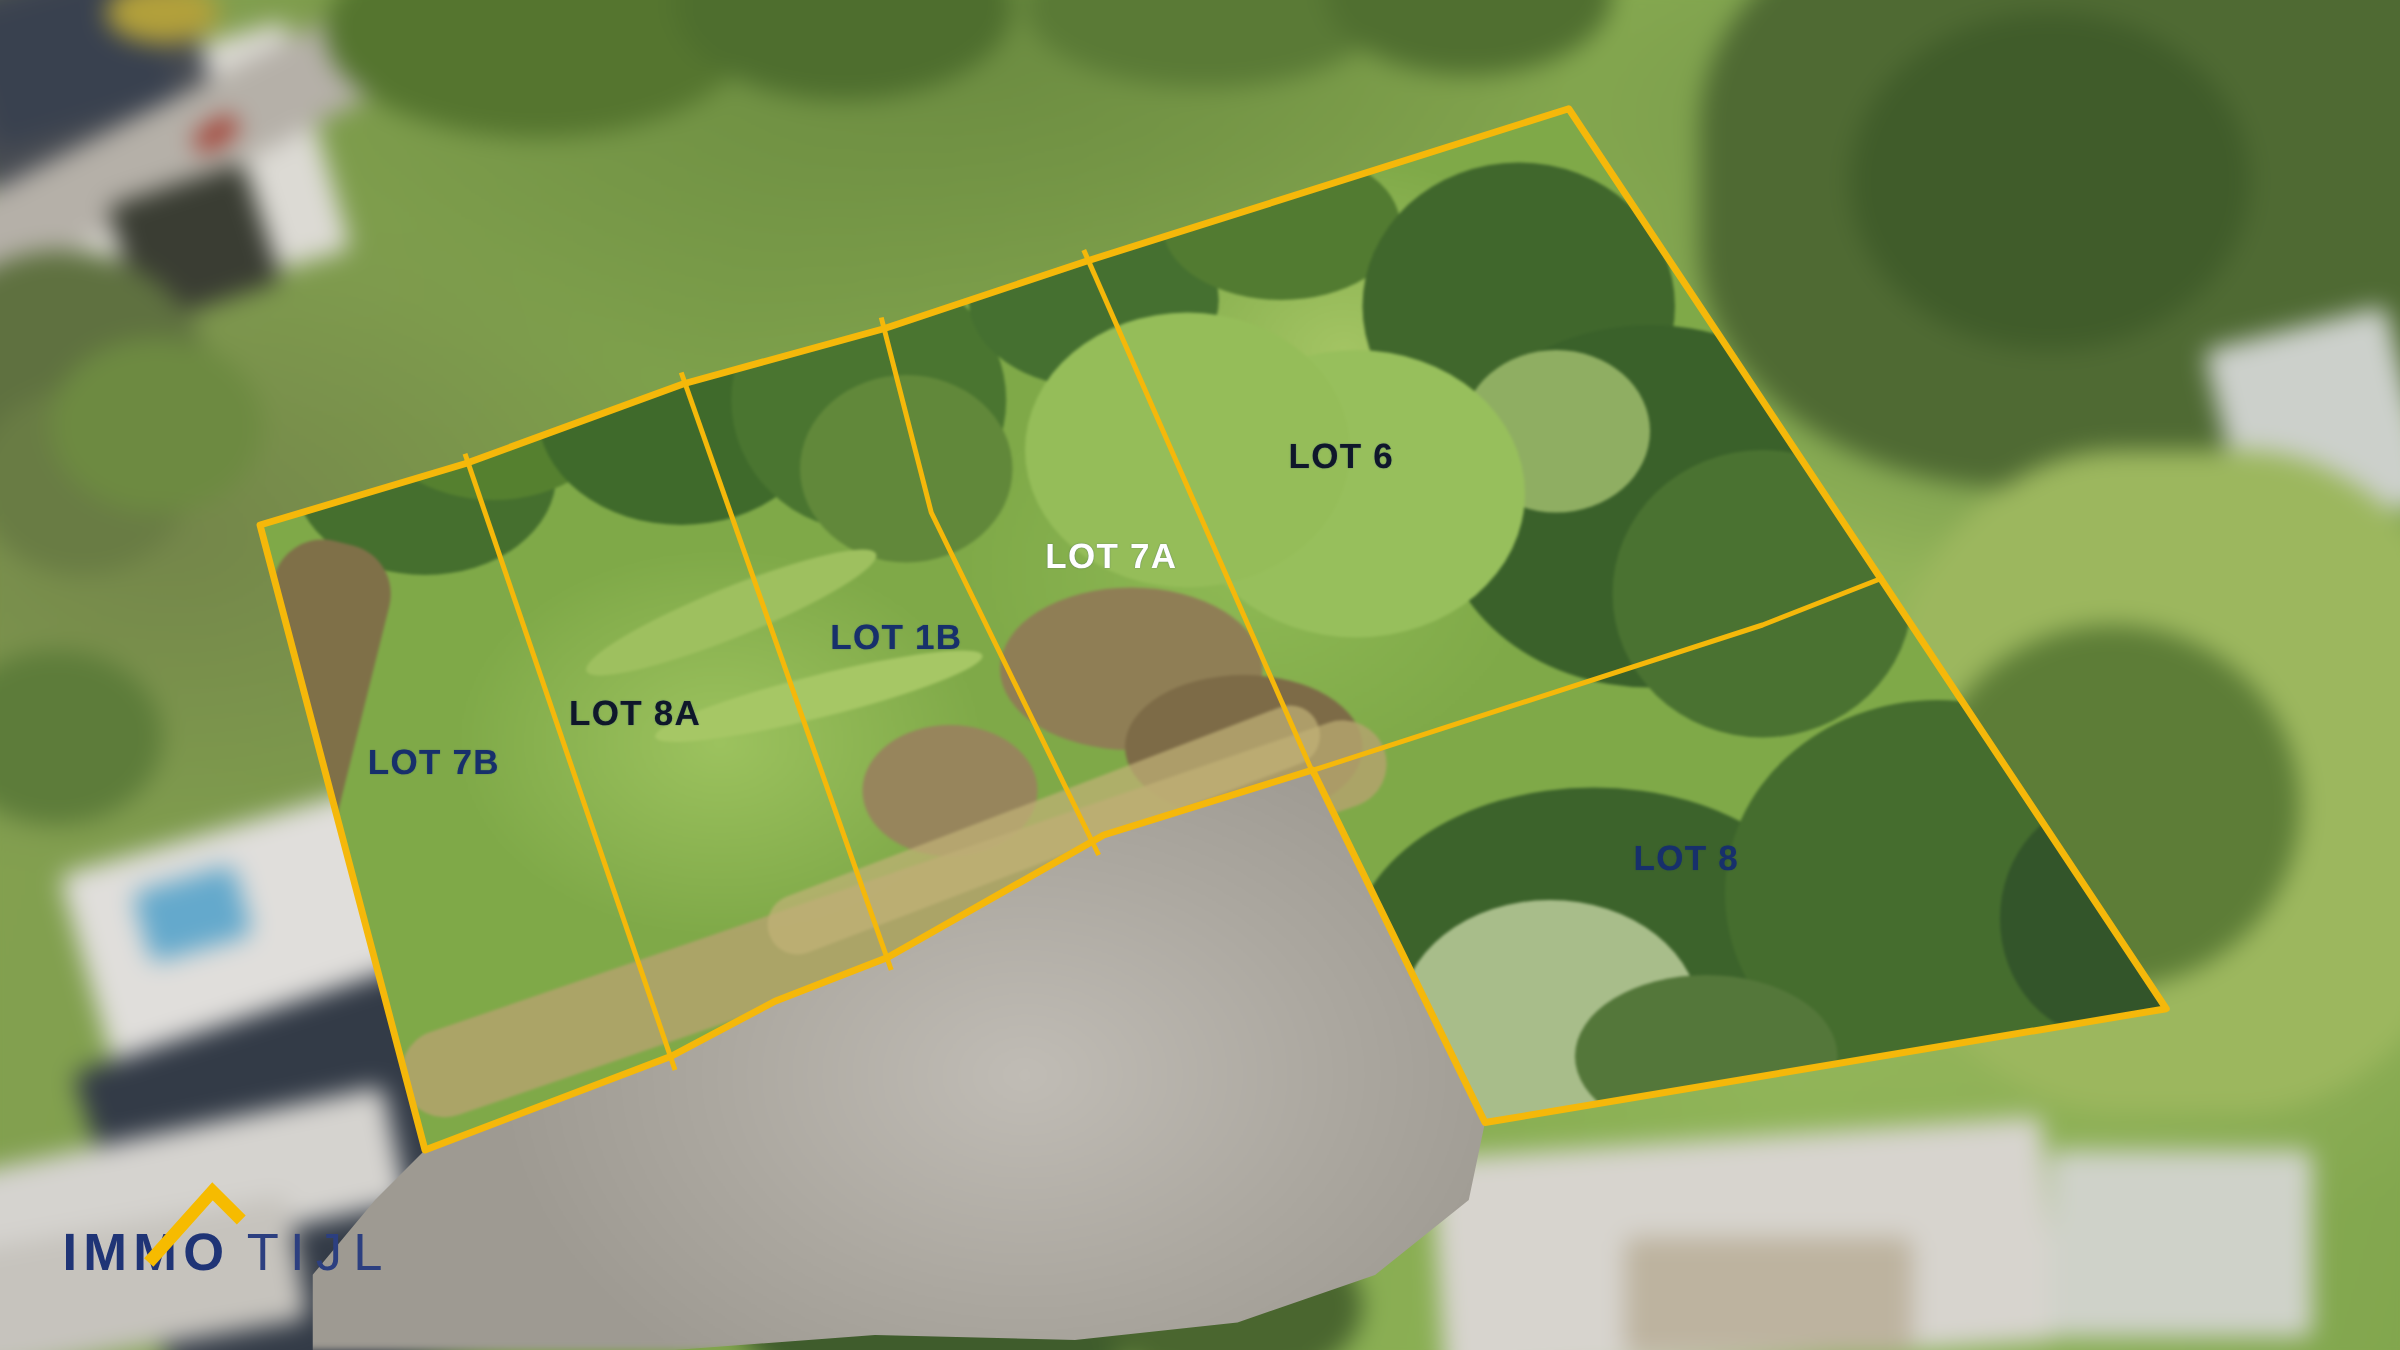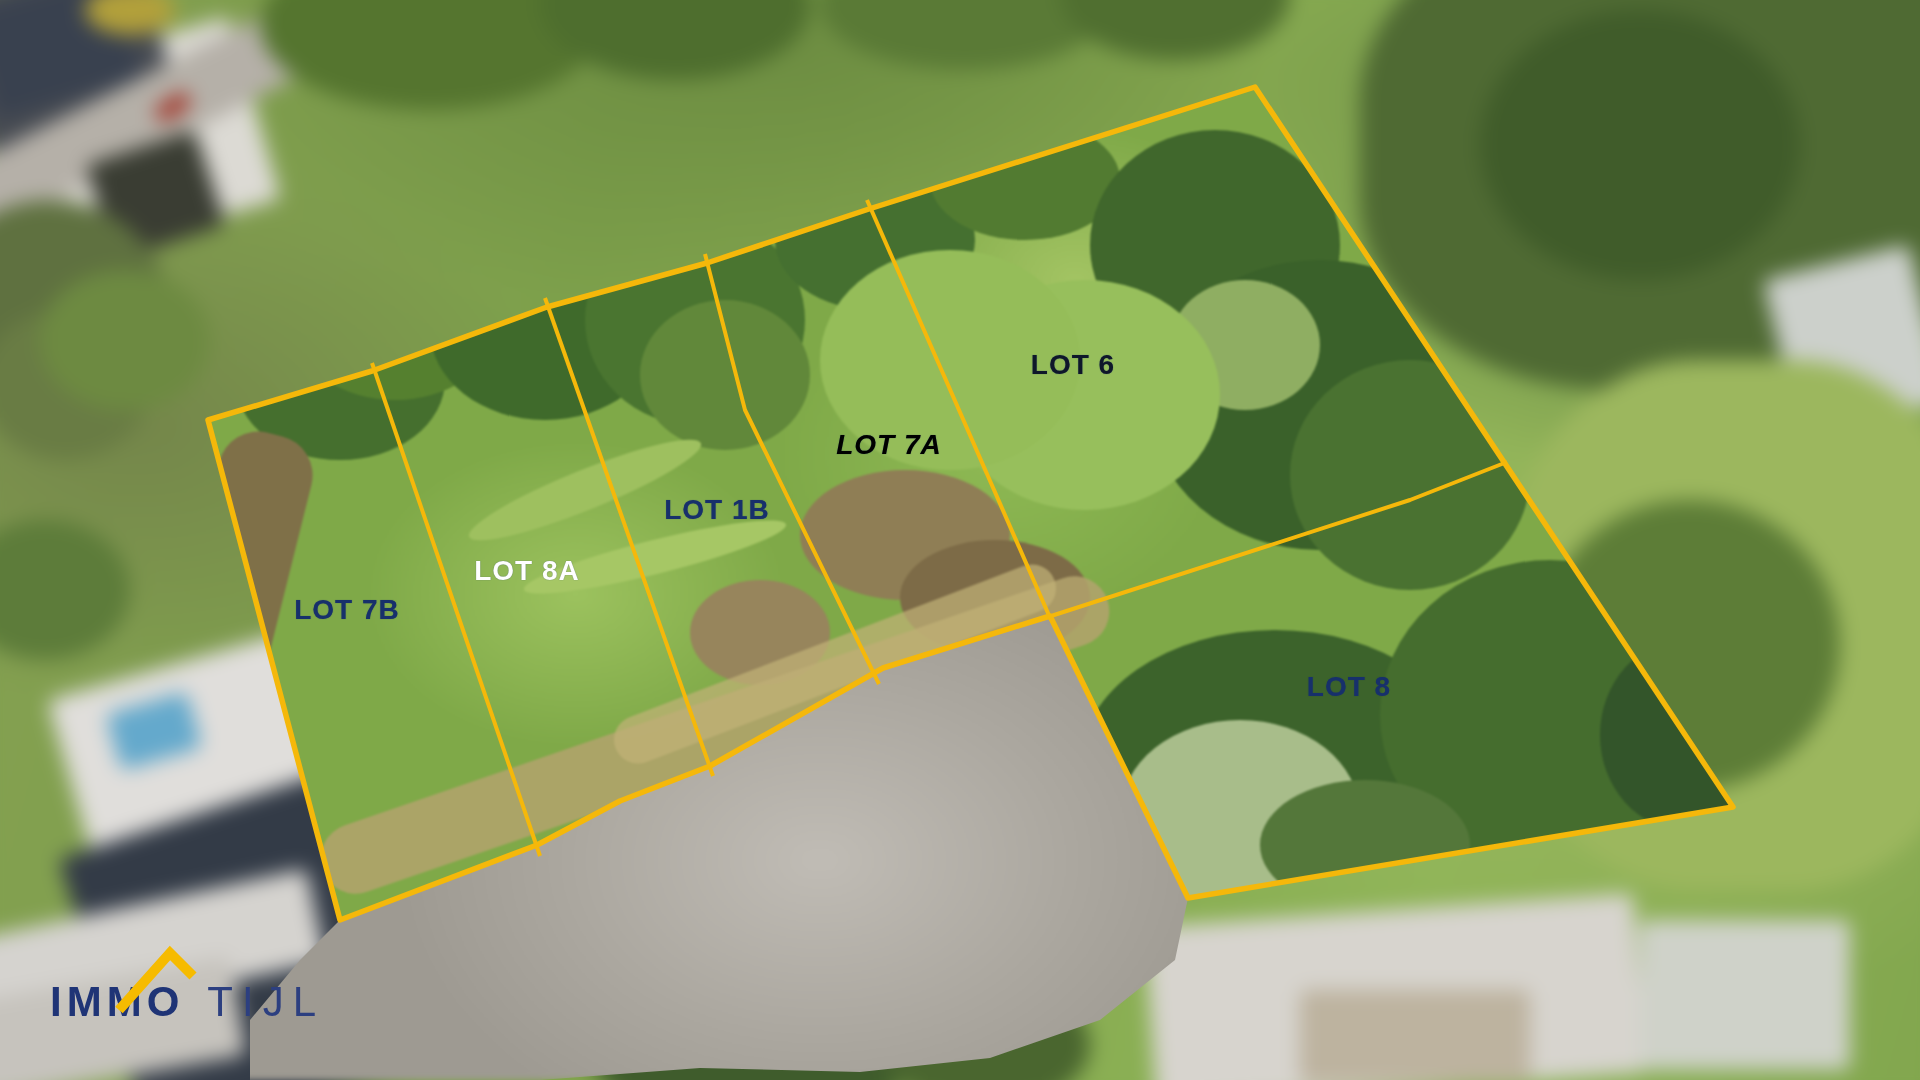--- a/index.html
+++ b/index.html
@@ -30,21 +30,21 @@
       #7fa948;}
   
   svg.overlay{position:absolute;left:0;top:0;}
   .lot-label{position:absolute;transform:translate(-50%,-50%);
     font-size:28px;font-weight:bold;letter-spacing:1px;color:#17306B;
     white-space:nowrap;text-shadow:0 0 1px rgba(23,48,107,.6);}
   
   .logo{position:absolute;left:50px;top:938px;width:280px;height:92px;}
   .logo-text{position:absolute;left:0;bottom:4px;white-space:nowrap;}
   .logo-bold{font-size:42px;font-weight:bold;letter-spacing:5px;color:#1F3476;}
-  .logo-light{font-size:42px;font-weight:normal;letter-spacing:9px;color:#2C3F80;margin-left:23px;}
+  .logo-light{font-size:42px;font-weight:normal;letter-spacing:9px;color:#2C3F80;margin-left:13px;}
   .logo svg{position:absolute;left:0;top:0;overflow:visible;}
 </style>
 </head>
 <body>
 
 <div class="stage">
 
   <div class="bg-far">
 
     <div class="rect" style="left:10px;top:70px;width:270px;height:190px;background:#dcdad4;transform:rotate(-16deg);"></div>
@@ -122,23 +122,23 @@
       <polygon points="208,420 372,371 547,307 707,263 869,209 1255,87 1733,807 1188,898 1050,616 883,668 710,766 620,801 537,845 340,920" fill="none" stroke="#F5B80A" stroke-width="5.5" stroke-linejoin="round"></polygon>
       <polyline points="372,363 540,856" fill="none" stroke="#F5B80A" stroke-width="4" stroke-linejoin="round"></polyline>
       <polyline points="545,298 713,776" fill="none" stroke="#F5B80A" stroke-width="4" stroke-linejoin="round"></polyline>
       <polyline points="705,254 745,410 879,684" fill="none" stroke="#F5B80A" stroke-width="4" stroke-linejoin="round"></polyline>
       <polyline points="867,200 1051,620" fill="none" stroke="#F5B80A" stroke-width="4" stroke-linejoin="round"></polyline>
       <polyline points="1048,617 1410,500 1507,462" fill="none" stroke="#F5B80A" stroke-width="4" stroke-linejoin="round"></polyline>
     </svg>
 
   <div id="labels">
       <div class="lot-label" style="left: 347px; top: 610px; color: rgb(23, 48, 107);">LOT 7B</div>
-      <div class="lot-label" style="left: 527px; top: 571px; color: #ffffff;">LOT 8A</div>
+      <div class="lot-label" style="left: 508px; top: 571px; color: #0f172a;">LOT 8A</div>
       <div class="lot-label" style="left: 717px; top: 510px; color: rgb(23, 48, 107);">LOT 1B</div>
-      <div class="lot-label" style="left: 889px; top: 445px; color: #000000; font-style: italic;">LOT 7A</div>
+      <div class="lot-label" style="left: 889px; top: 445px; color: #ffffff;">LOT 7A</div>
       <div class="lot-label" style="left: 1073px; top: 365px; color: #0f172a;">LOT 6</div>
       <div class="lot-label" style="left: 1349px; top: 687px; color: rgb(23, 48, 107);">LOT 8</div>
     </div>
 
   <div class="logo">
     <div class="logo-text">
       <span class="logo-bold">IMMO</span><span class="logo-light">TIJL</span>
     </div>
     <svg width="280" height="92" viewBox="0 0 280 92">
       <polyline id="logo-roof" points="69,72 120,15 143,38" fill="none" stroke-width="10" stroke-linejoin="miter" stroke-linecap="butt" stroke="#F6BB00"></polyline>

